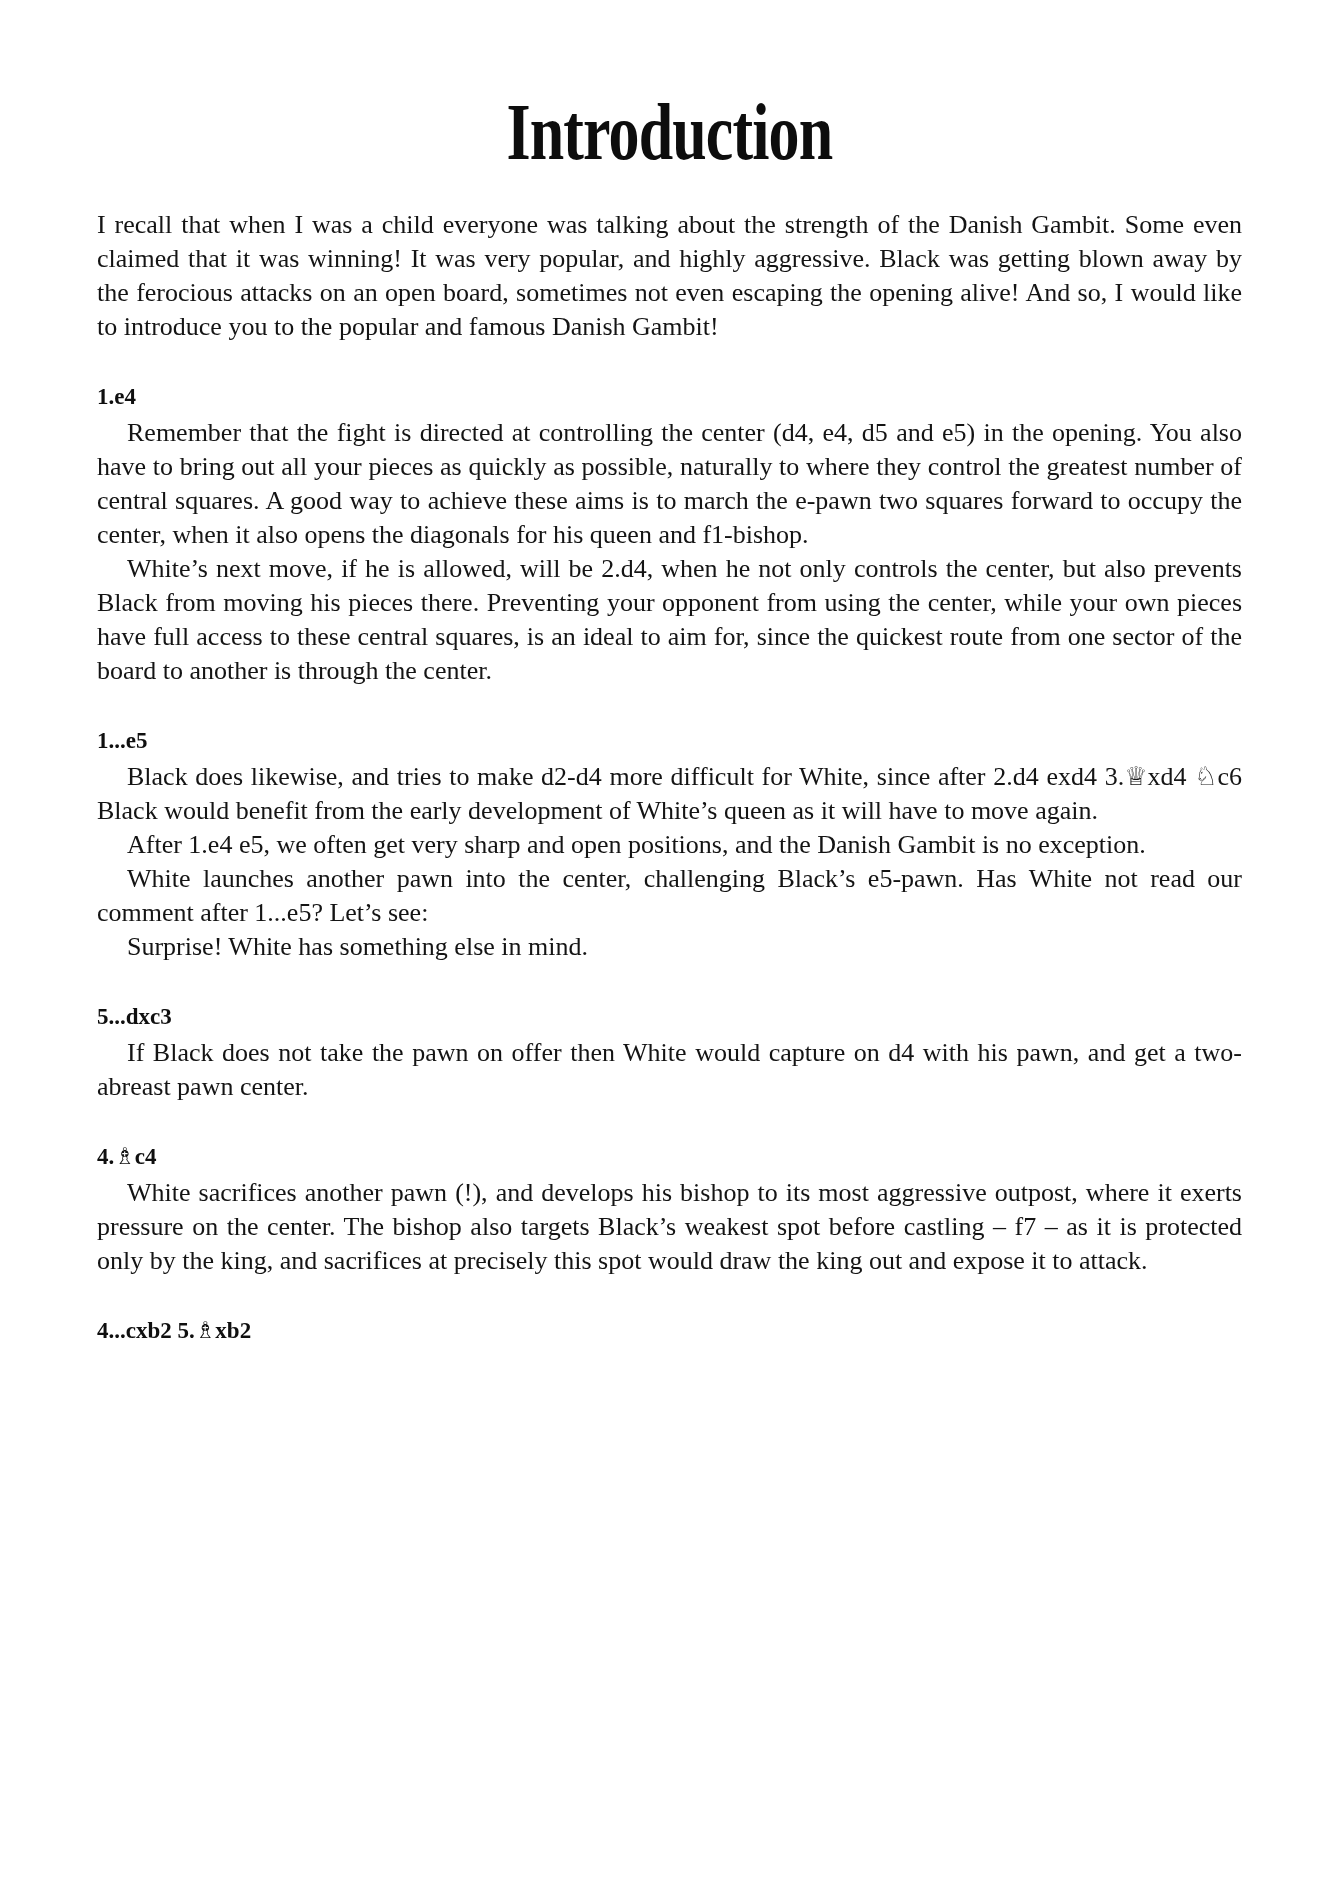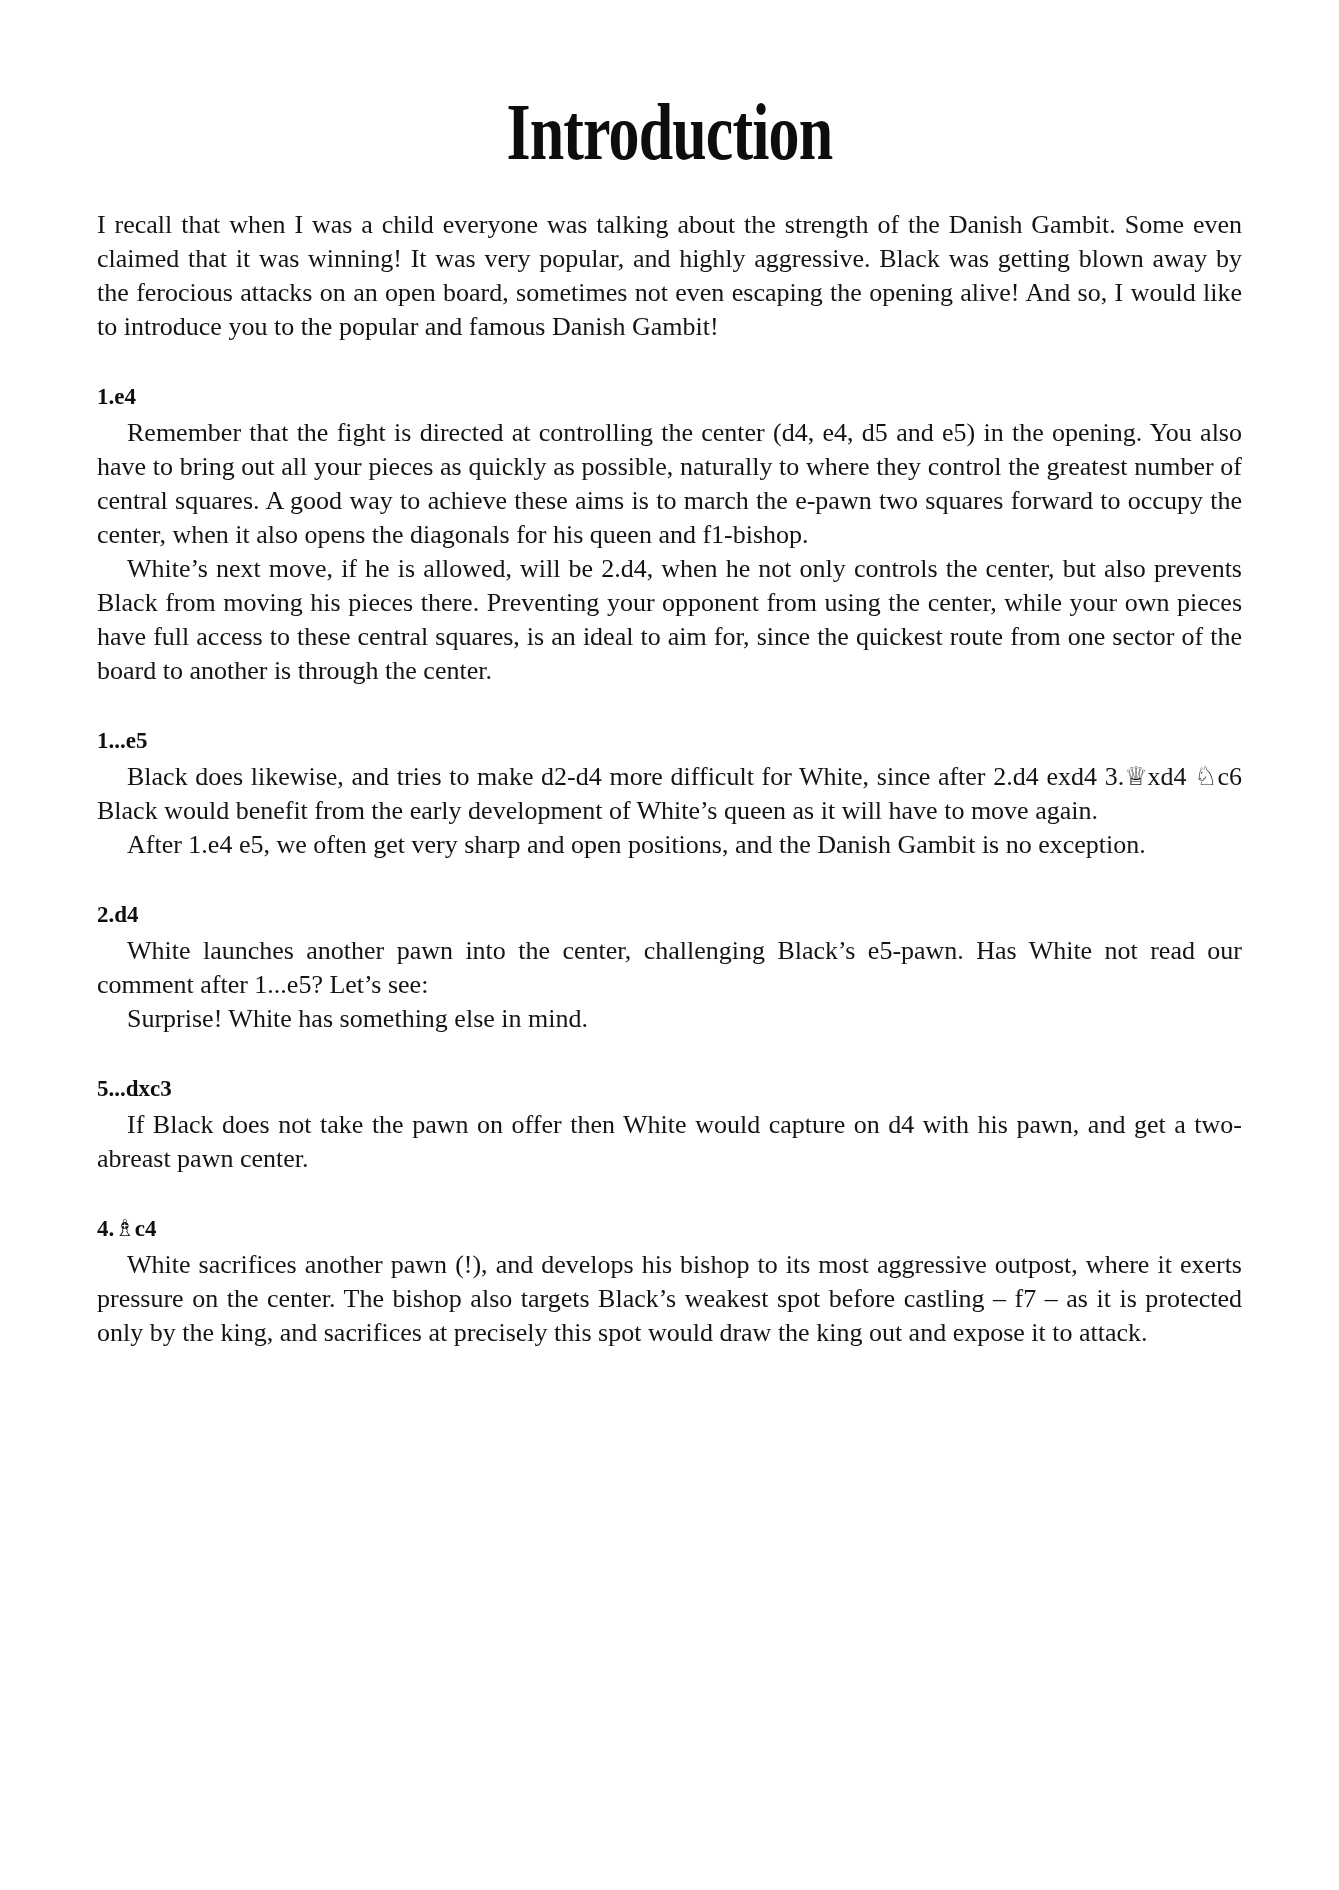--- a/index.html
+++ b/index.html
@@ -53,21 +53,21 @@
 <div class="page">
   <h1 class="title-wrap"><span class="title-text">Introduction</span></h1>
   <div id="content">
       <p class="para noindent">I recall that when I was a child everyone was talking about the strength of the Danish Gambit. Some even claimed that it was winning! It was very popular, and highly aggressive. Black was getting blown away by the ferocious attacks on an open board, sometimes not even escaping the opening alive! And so, I would like to introduce you to the popular and famous Danish Gambit!</p>
       <h2 class="heading">1.e4</h2>
       <p class="para">Remember that the fight is directed at controlling the center (d4, e4, d5 and e5) in the opening. You also have to bring out all your pieces as quickly as possible, naturally to where they control the greatest number of central squares. A good way to achieve these aims is to march the e-pawn two squares forward to occupy the center, when it also opens the diagonals for his queen and f1-bishop.</p>
       <p class="para">White’s next move, if he is allowed, will be 2.d4, when he not only controls the center, but also prevents Black from moving his pieces there. Preventing your opponent from using the center, while your own pieces have full access to these central squares, is an ideal to aim for, since the quickest route from one sector of the board to another is through the center.</p>
       <h2 class="heading">1...e5</h2>
       <p class="para">Black does likewise, and tries to make d2-d4 more difficult for White, since after 2.d4 exd4 3.♕xd4 ♘c6 Black would benefit from the early development of White’s queen as it will have to move again.</p>
       <p class="para">After 1.e4 e5, we often get very sharp and open positions, and the Danish Gambit is no exception.</p>
-      <h2 class="heading">2.d4</h2>
       <p class="para">White launches another pawn into the center, challenging Black’s e5-pawn. Has White not read our comment after 1...e5? Let’s see:</p>
       <p class="para">Surprise! White has something else in mind.</p>
       <h2 class="heading">5...dxc3</h2>
       <p class="para">If Black does not take the pawn on offer then White would capture on d4 with his pawn, and get a two-abreast pawn center.</p>
       <h2 class="heading">4.♗c4</h2>
       <p class="para">White sacrifices another pawn (!), and develops his bishop to its most aggressive outpost, where it exerts pressure on the center. The bishop also targets Black’s weakest spot before castling – f7 – as it is protected only by the king, and sacrifices at precisely this spot would draw the king out and expose it to attack.</p>
+      <h2 class="heading">4...cxb2 5.♗xb2</h2>
     </div>
 </div>
 
 </body></html>

